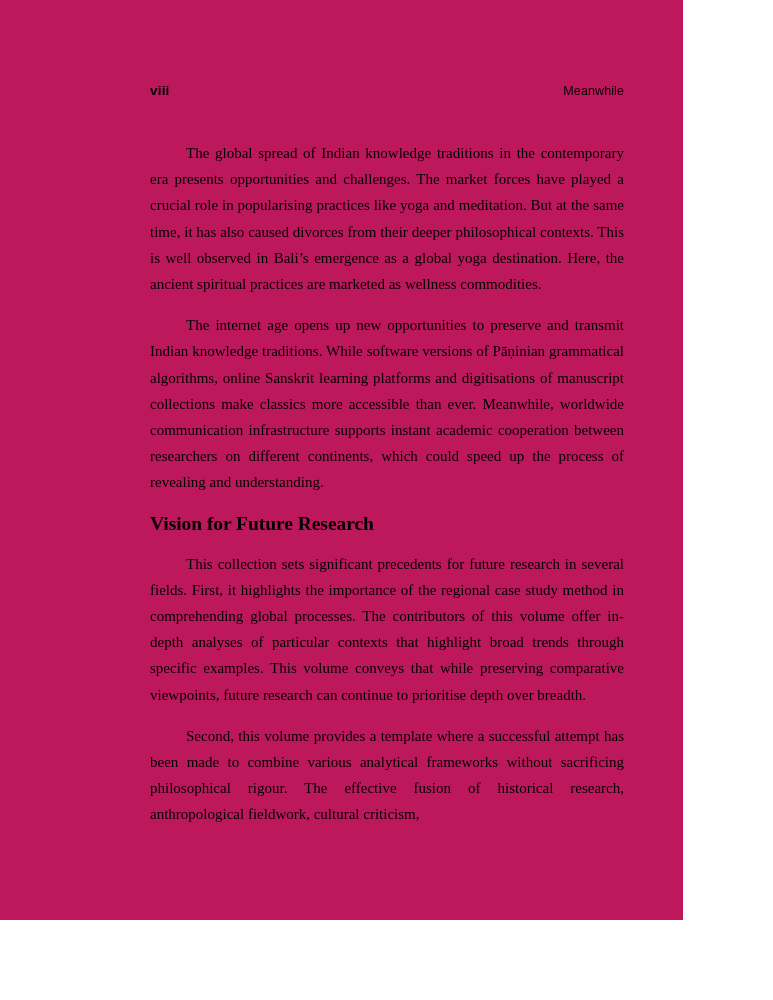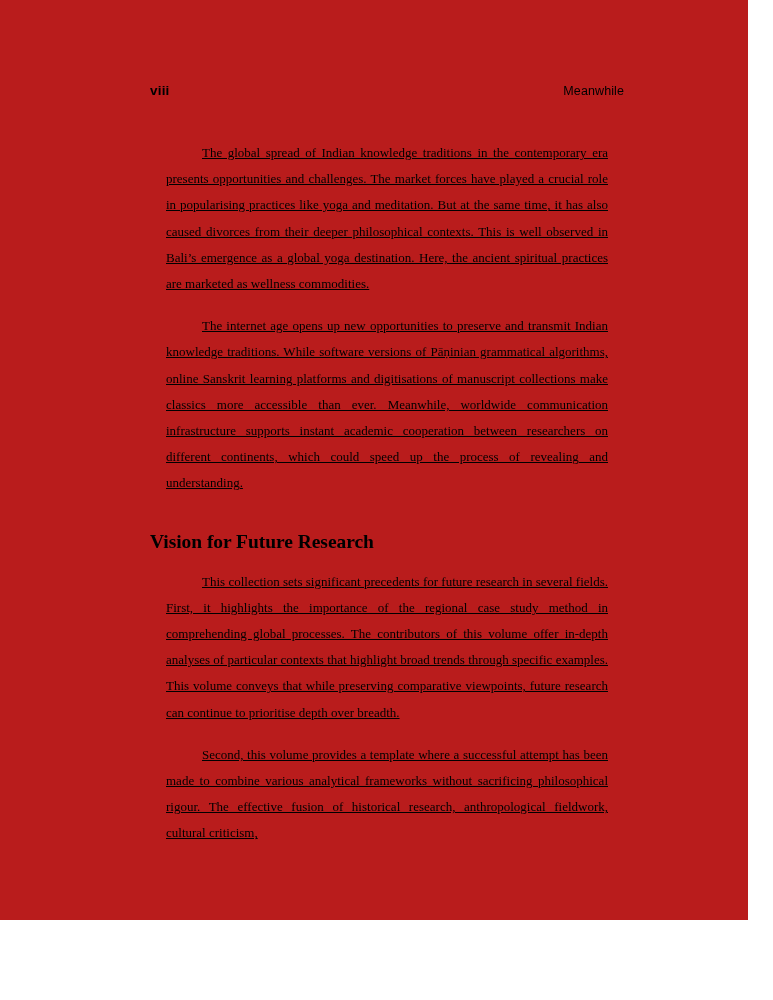--- a/index.html
+++ b/index.html
@@ -12,23 +12,23 @@
     width: 773px;
     height: 1000px;
     overflow: hidden;
     font-family: "Liberation Serif", "DejaVu Serif", serif;
     color: #000000;
     -webkit-font-smoothing: antialiased;
   }
 
   .page {
     position: relative;
-    width: 748px;
+    width: 683px;
     height: 1000px;
-    background: #b91c1c;
+    background: #be185d;
     box-sizing: border-box;
   }
 
   
   .running-head {
     position: absolute;
     top: 83px;
     left: 150px;
     width: 474px;
     display: flex;
@@ -61,32 +61,31 @@
   h2.section-heading {
     margin: 0;
     font-family: "Liberation Serif", "DejaVu Serif", serif;
     font-size: 19.5px;
     font-weight: 700;
     line-height: 26px;
     letter-spacing: -0.05px;
     color: #000;
   }
   h2.section-heading.first { margin-top: 0; }
-  h2.section-heading.later { margin-top: 32px; }
+  h2.section-heading.later { margin-top: 15px; }
 
   p.body-par {
-    margin: 16px;
-    font-size: 13px;
+    margin: 0;
+    font-size: 15px;
     line-height: 26.2px;
     text-align: justify;
     text-justify: inter-word;
     text-indent: 36px;
     color: #000;
     hyphens: none;
-    text-decoration: underline;
   }
   p.body-par.after-heading { margin-top: 14px; }
   p.body-par.gap { margin-top: 15px; }
   
   p.body-par.clipped { }
 
   .clip-mask {
     position: absolute;
     left: 0;
     top: 920px;

